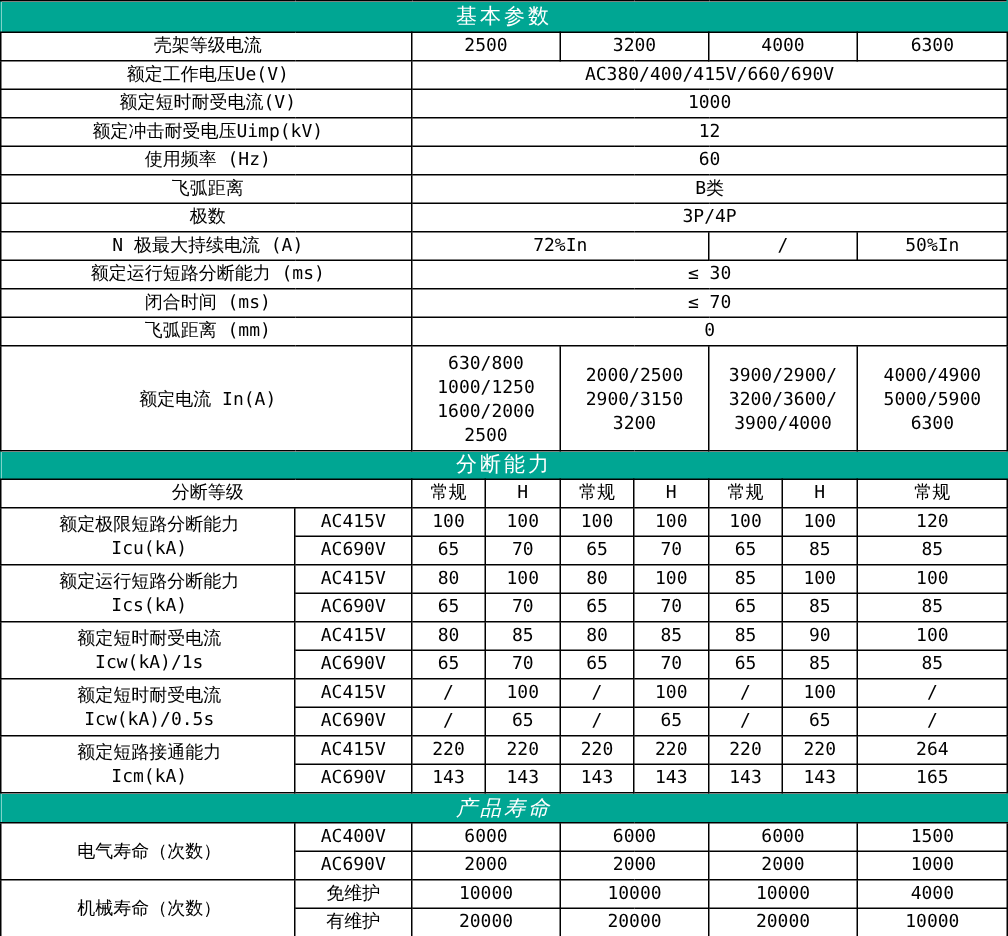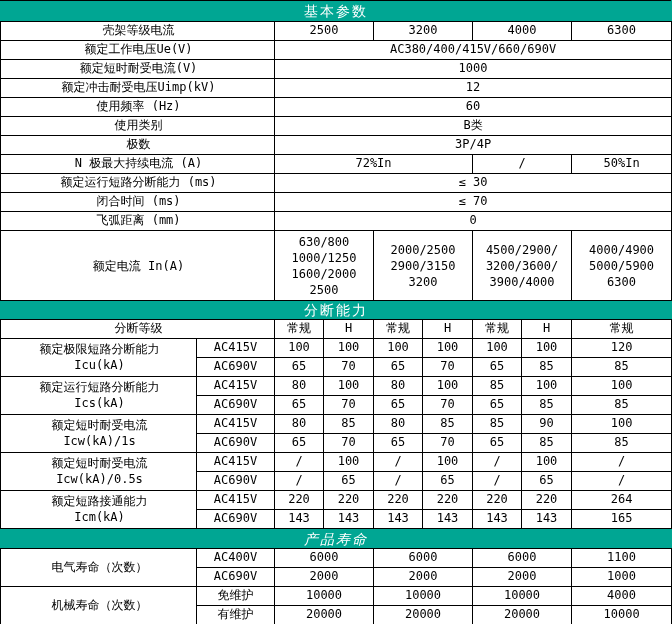--- a/index.html
+++ b/index.html
@@ -82,21 +82,21 @@
     <td class="lbl" colspan="2">额定冲击耐受电压Uimp(kV)</td>
     <td colspan="7">12</td>
   </tr>
 
   <tr class="r">
     <td class="lbl" colspan="2">使用频率 (Hz)</td>
     <td colspan="7">60</td>
   </tr>
 
   <tr class="r">
-    <td class="lbl" colspan="2">使用类别</td>
+    <td class="lbl" colspan="2">飞弧距离</td>
     <td colspan="7">B类</td>
   </tr>
 
   <tr class="r">
     <td class="lbl" colspan="2">极数</td>
     <td colspan="7">3P/4P</td>
   </tr>
 
   <tr class="r">
     <td class="lbl" colspan="2">N 极最大持续电流 (A)</td>
@@ -122,21 +122,21 @@
 
   <tr class="tall">
     <td class="lbl" colspan="2">额定电流 In(A)</td>
     <td class="pre" colspan="2">630/800
 1000/1250
 1600/2000
 2500</td>
     <td class="pre" colspan="2">2000/2500
 2900/3150
 3200</td>
-    <td class="pre" colspan="2">4500/2900/
+    <td class="pre" colspan="2">3900/2900/
 3200/3600/
 3900/4000</td>
     <td class="pre">4000/4900
 5000/5900
 6300</td>
   </tr>
 
   <tr class="hdr h2">
     <td colspan="9">分断能力</td>
   </tr>
@@ -270,21 +270,21 @@
   <tr class="hdr h3">
     <td colspan="9">产品寿命</td>
   </tr>
 
   <tr class="r">
     <td class="lbl" rowspan="2">电气寿命（次数）</td>
     <td>AC400V</td>
     <td colspan="2">6000</td>
     <td colspan="2">6000</td>
     <td colspan="2">6000</td>
-    <td>1100</td>
+    <td>1500</td>
   </tr>
   <tr class="r">
     <td>AC690V</td>
     <td colspan="2">2000</td>
     <td colspan="2">2000</td>
     <td colspan="2">2000</td>
     <td>1000</td>
   </tr>
 
   <tr class="r">

